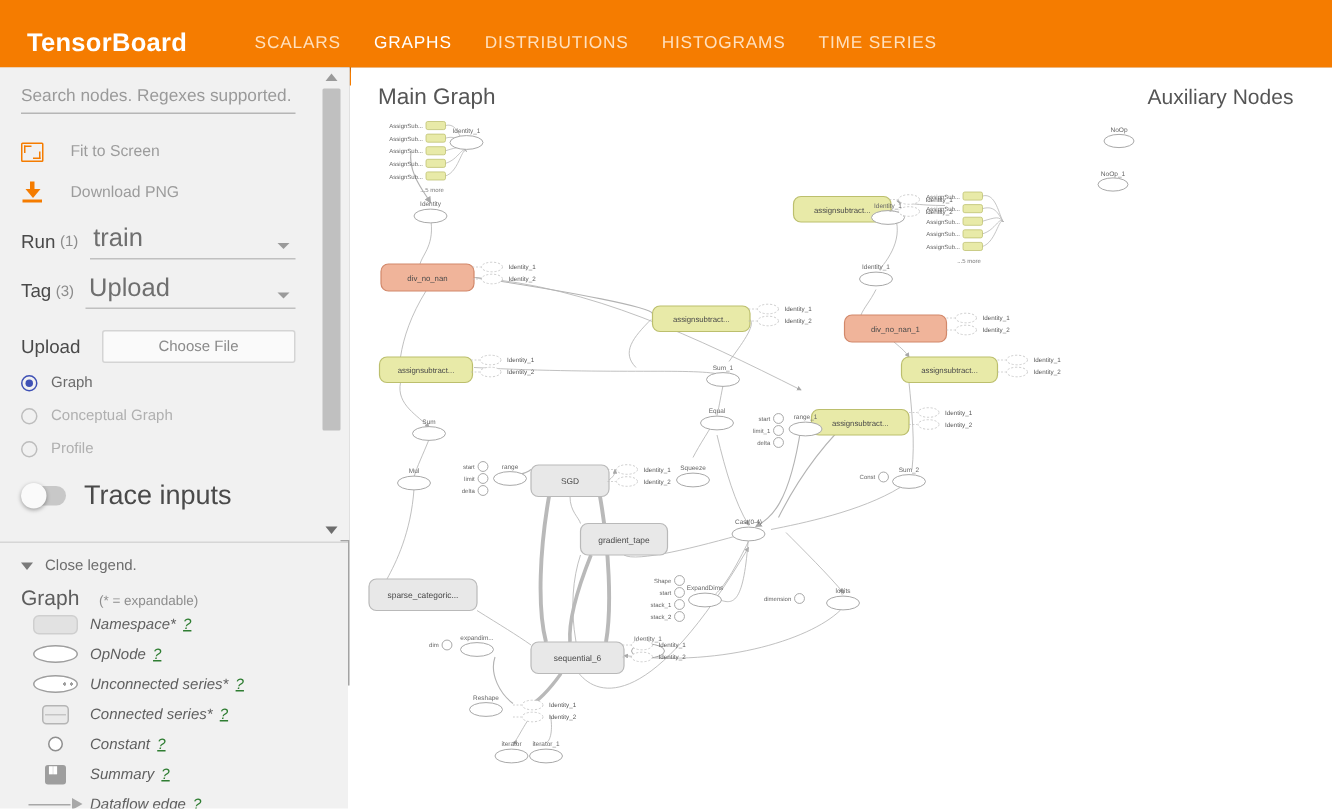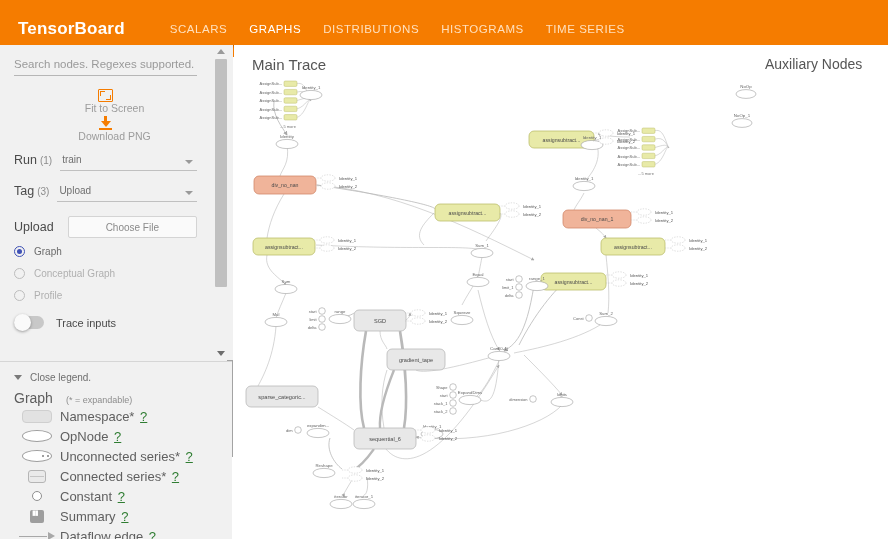--- a/index.html
+++ b/index.html
@@ -52,21 +52,21 @@
 
   .searchbox {
     width: 183px; border: none; border-bottom: 1px solid #b6b6b6;
     background: transparent; outline: none;
     font-family: "Liberation Sans", sans-serif;
     font-size: 11.5px; color: #9a9a9a; padding: 3px 0 5px 0;
     display: block; margin-bottom: 13px;
   }
   .searchbox::placeholder { color: #9a9a9a; }
 
-  .actrow { display: flex; align-items: center; height: 24px; margin-bottom: 3px; cursor: pointer; flex-direction: column; }
+  .actrow { display: flex; align-items: center; height: 24px; margin-bottom: 3px; cursor: pointer; }
   .actrow .lbl { font-size: 10.5px; color: #9c9c9c; margin-left: 18px; }
   .ficon {
     width: 15px; height: 13px; border: 1.6px solid #f57c00; border-radius: 1px;
     position: relative; flex: none;
   }
   .ficon::before, .ficon::after {
     content:""; position:absolute; width:4px; height:4px;
   }
   .ficon::before { left:1px; top:1px; border-left:1.4px solid #f57c00; border-top:1.4px solid #f57c00; }
   .ficon::after { right:1px; bottom:1px; border-right:1.4px solid #f57c00; border-bottom:1.4px solid #f57c00; }
@@ -80,21 +80,21 @@
   }
   .dicon .base { position:absolute; left:1px; bottom:0; width:13px; height:2px; background:#f57c00; }
 
   .selrow { display: flex; align-items: center; margin-top: 9px; }
   .selrow .name { font-size: 12.5px; color: #4a4a4a; white-space: nowrap; }
   .selrow .cnt { font-size: 10px; color: #8c8c8c; margin-left: 3px; margin-right: 8px; }
   .selwrap {
     position: relative; flex: 1; border-bottom: 1px solid #c0c0c0;
     padding-bottom: 3px;
   }
-  .selval { font-size: 10px; color: #6f6f6f; padding-left: 2px; }
+  .selval { font-size: 17px; color: #6f6f6f; padding-left: 2px; }
   .caret {
     position: absolute; right: 4px; bottom: 6px;
     width: 0; height: 0; border-left: 4px solid transparent;
     border-right: 4px solid transparent; border-top: 4px solid #9a9a9a;
   }
 
   .uploadrow { display: flex; align-items: center; margin-top: 14px; }
   .uploadrow .name { font-size: 12.5px; color: #4a4a4a; }
   .filebtn {
     margin-left: 14px; flex: 1; height: 22px; background: #fafafa;
@@ -120,21 +120,21 @@
   .togglerow { display: flex; align-items: center; margin-top: 12px; cursor: pointer; }
   .track {
     width: 30px; height: 13px; border-radius: 7px; background: #c8c8c8;
     position: relative; flex: none;
   }
   .knob {
     position: absolute; left: 0; top: -2px; width: 17px; height: 17px;
     border-radius: 50%; background: #fafafa;
     box-shadow: 0 1px 3px rgba(0,0,0,.35);
   }
-  .togglerow .tl { font-size: 11px; color: #4a4a4a; margin-left: 12px; }
+  .togglerow .tl { font-size: 18px; color: #4a4a4a; margin-left: 12px; }
 
   .colorrow { display: flex; align-items: center; margin-top: 11px; }
   .colorrow .name { font-size: 12.5px; color: #4a4a4a; margin-right: 10px; }
 
   
   .sbar {
     position: absolute; right: 6px; top: 2px; width: 12px; height: 311px;
     background: #f1f1f1;
   }
   .sbar .arr { position: absolute; left: 2px; width: 0; height: 0; cursor: pointer; }
@@ -162,21 +162,21 @@
     width: 0; height: 0; border-left: 4px solid transparent;
     border-right: 4px solid transparent; border-top: 5px solid #7a7a7a;
     margin-right: 8px;
   }
   .closelegend .cl { font-size: 10px; color: #6e6e6e; }
   .lg-head { display: flex; align-items: baseline; margin-top: 7px; }
   .lg-head .t { font-size: 14px; color: #5d5d5d; }
   .lg-head .s { font-size: 9px; color: #8d8d8d; margin-left: 13px; }
   .lg-row { display: flex; align-items: center; height: 20px; }
   .lg-sym { width: 46px; display: flex; align-items: center; justify-content: center; flex: none; }
-  .lg-txt { font-size: 13px; color: #5f5f5f; }
+  .lg-txt { font-size: 10px; color: #5f5f5f; font-style: italic; }
   .lg-q { color: #2f7d32; text-decoration: underline; margin-left: 2px; cursor: pointer; }
 
   .s-ns { width: 30px; height: 13px; border-radius: 4px; background: #e2e2e2; border: 1px solid #cfcfcf; }
   .s-op { width: 30px; height: 12px; border-radius: 50%; background: #fff; border: 1px solid #9e9e9e; }
   .s-un { width: 30px; height: 12px; border-radius: 50%; background: #fff; border: 1px solid #9e9e9e;
           background-image: radial-gradient(circle at 72% 50%, #9e9e9e 1px, transparent 1.2px),
                             radial-gradient(circle at 88% 50%, #9e9e9e 1px, transparent 1.2px); }
   .s-cn { width: 18px; height: 13px; border-radius: 3px; background: #eaeaea; border: 1px solid #b5b5b5; position: relative; }
   .s-cn::after { content:""; position:absolute; left:1px; right:1px; top:5px; height:1px; background:#c5c5c5; }
   .s-const { width: 10px; height: 10px; border-radius: 50%; background: #fff; border: 1px solid #8f8f8f; }
@@ -349,21 +349,21 @@
             </span>
           </span>
         <span class="lg-txt"><span>Dataflow edge</span>
           <span class="lg-q">?</span></span>
       </div>
 
     </div>
   </div>
 
   <div class="canvas">
-    <div class="maingraph-title">Main Trace</div>
+    <div class="maingraph-title">Main Graph</div>
     <div class="aux-title">Auxiliary Nodes</div>
     <svg class="gfx" viewBox="0 0 654 494">
       <defs>
         <marker id="ah" markerWidth="6" markerHeight="6" refX="5" refY="3" orient="auto">
           <path d="M0,0 L6,3 L0,6 z" fill="#a8a8a8"></path>
         </marker>
       </defs>
       <g id="edges">
           <path d="M40,56 C38,70 48,82 53,90" fill="none" stroke="#b3b3b3" stroke-width="0.75" marker-end="url(#ah)"></path>
           <path d="M53,100 C56,118 48,124 46,131" fill="none" stroke="#b3b3b3" stroke-width="0.55" marker-end=""></path>

